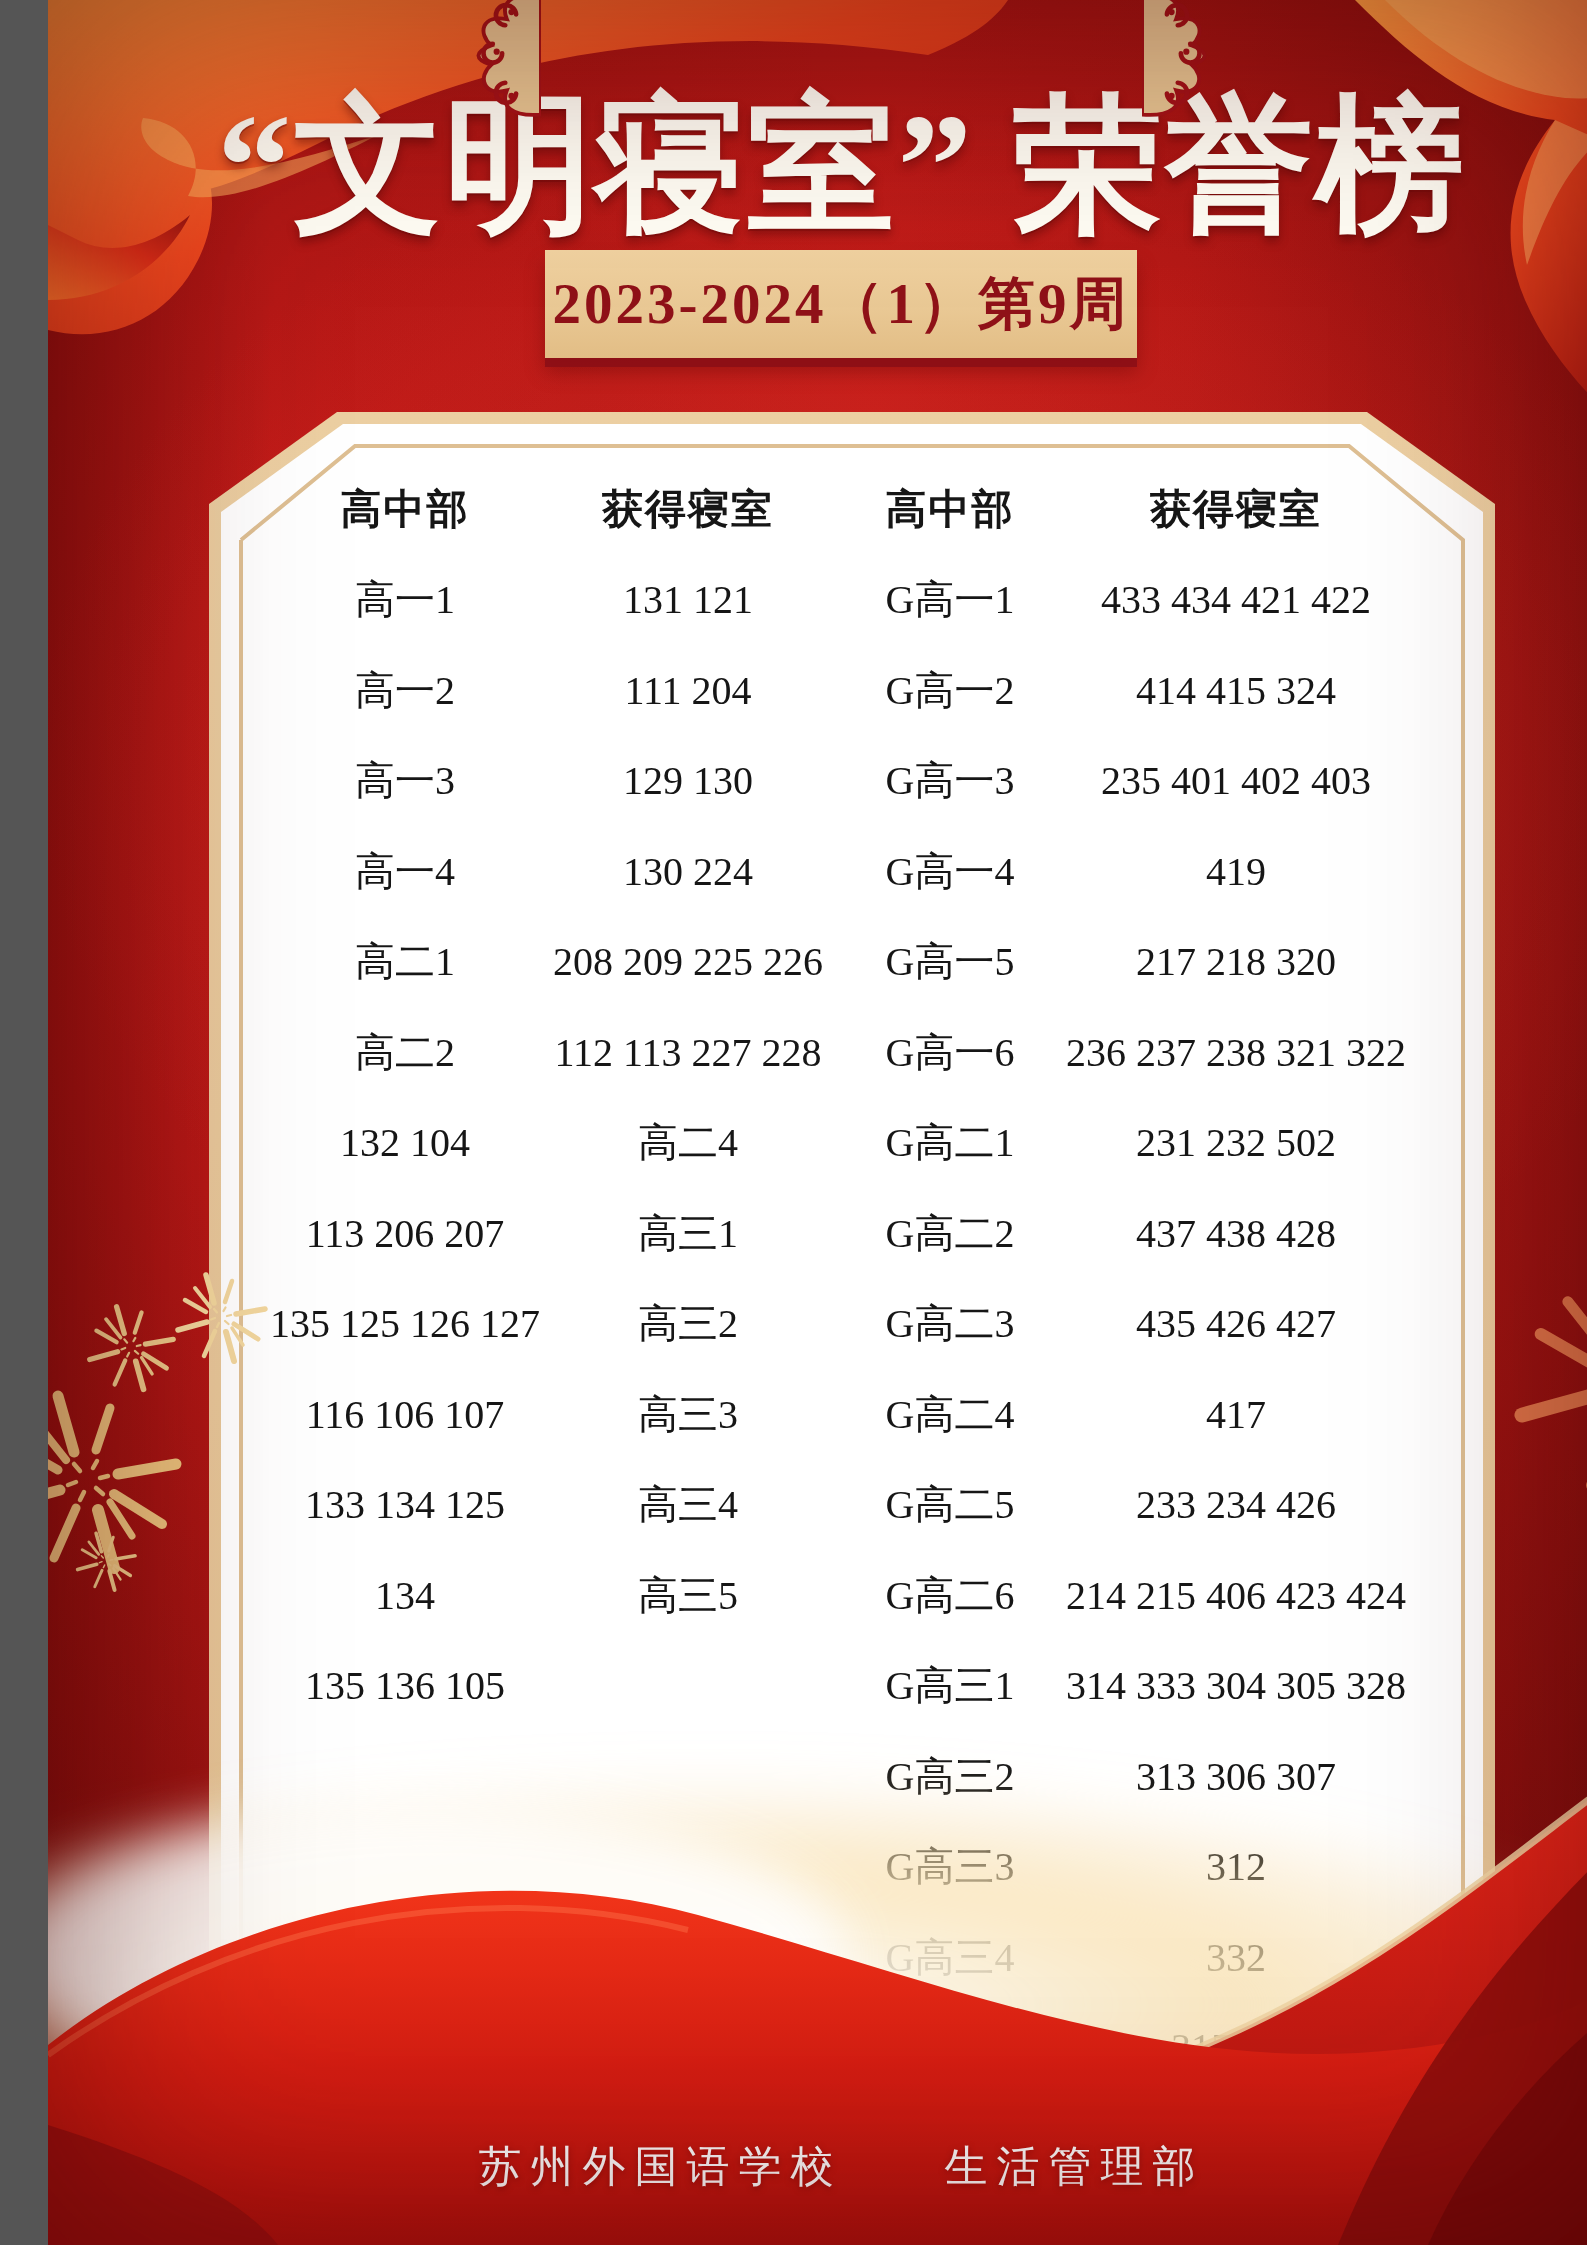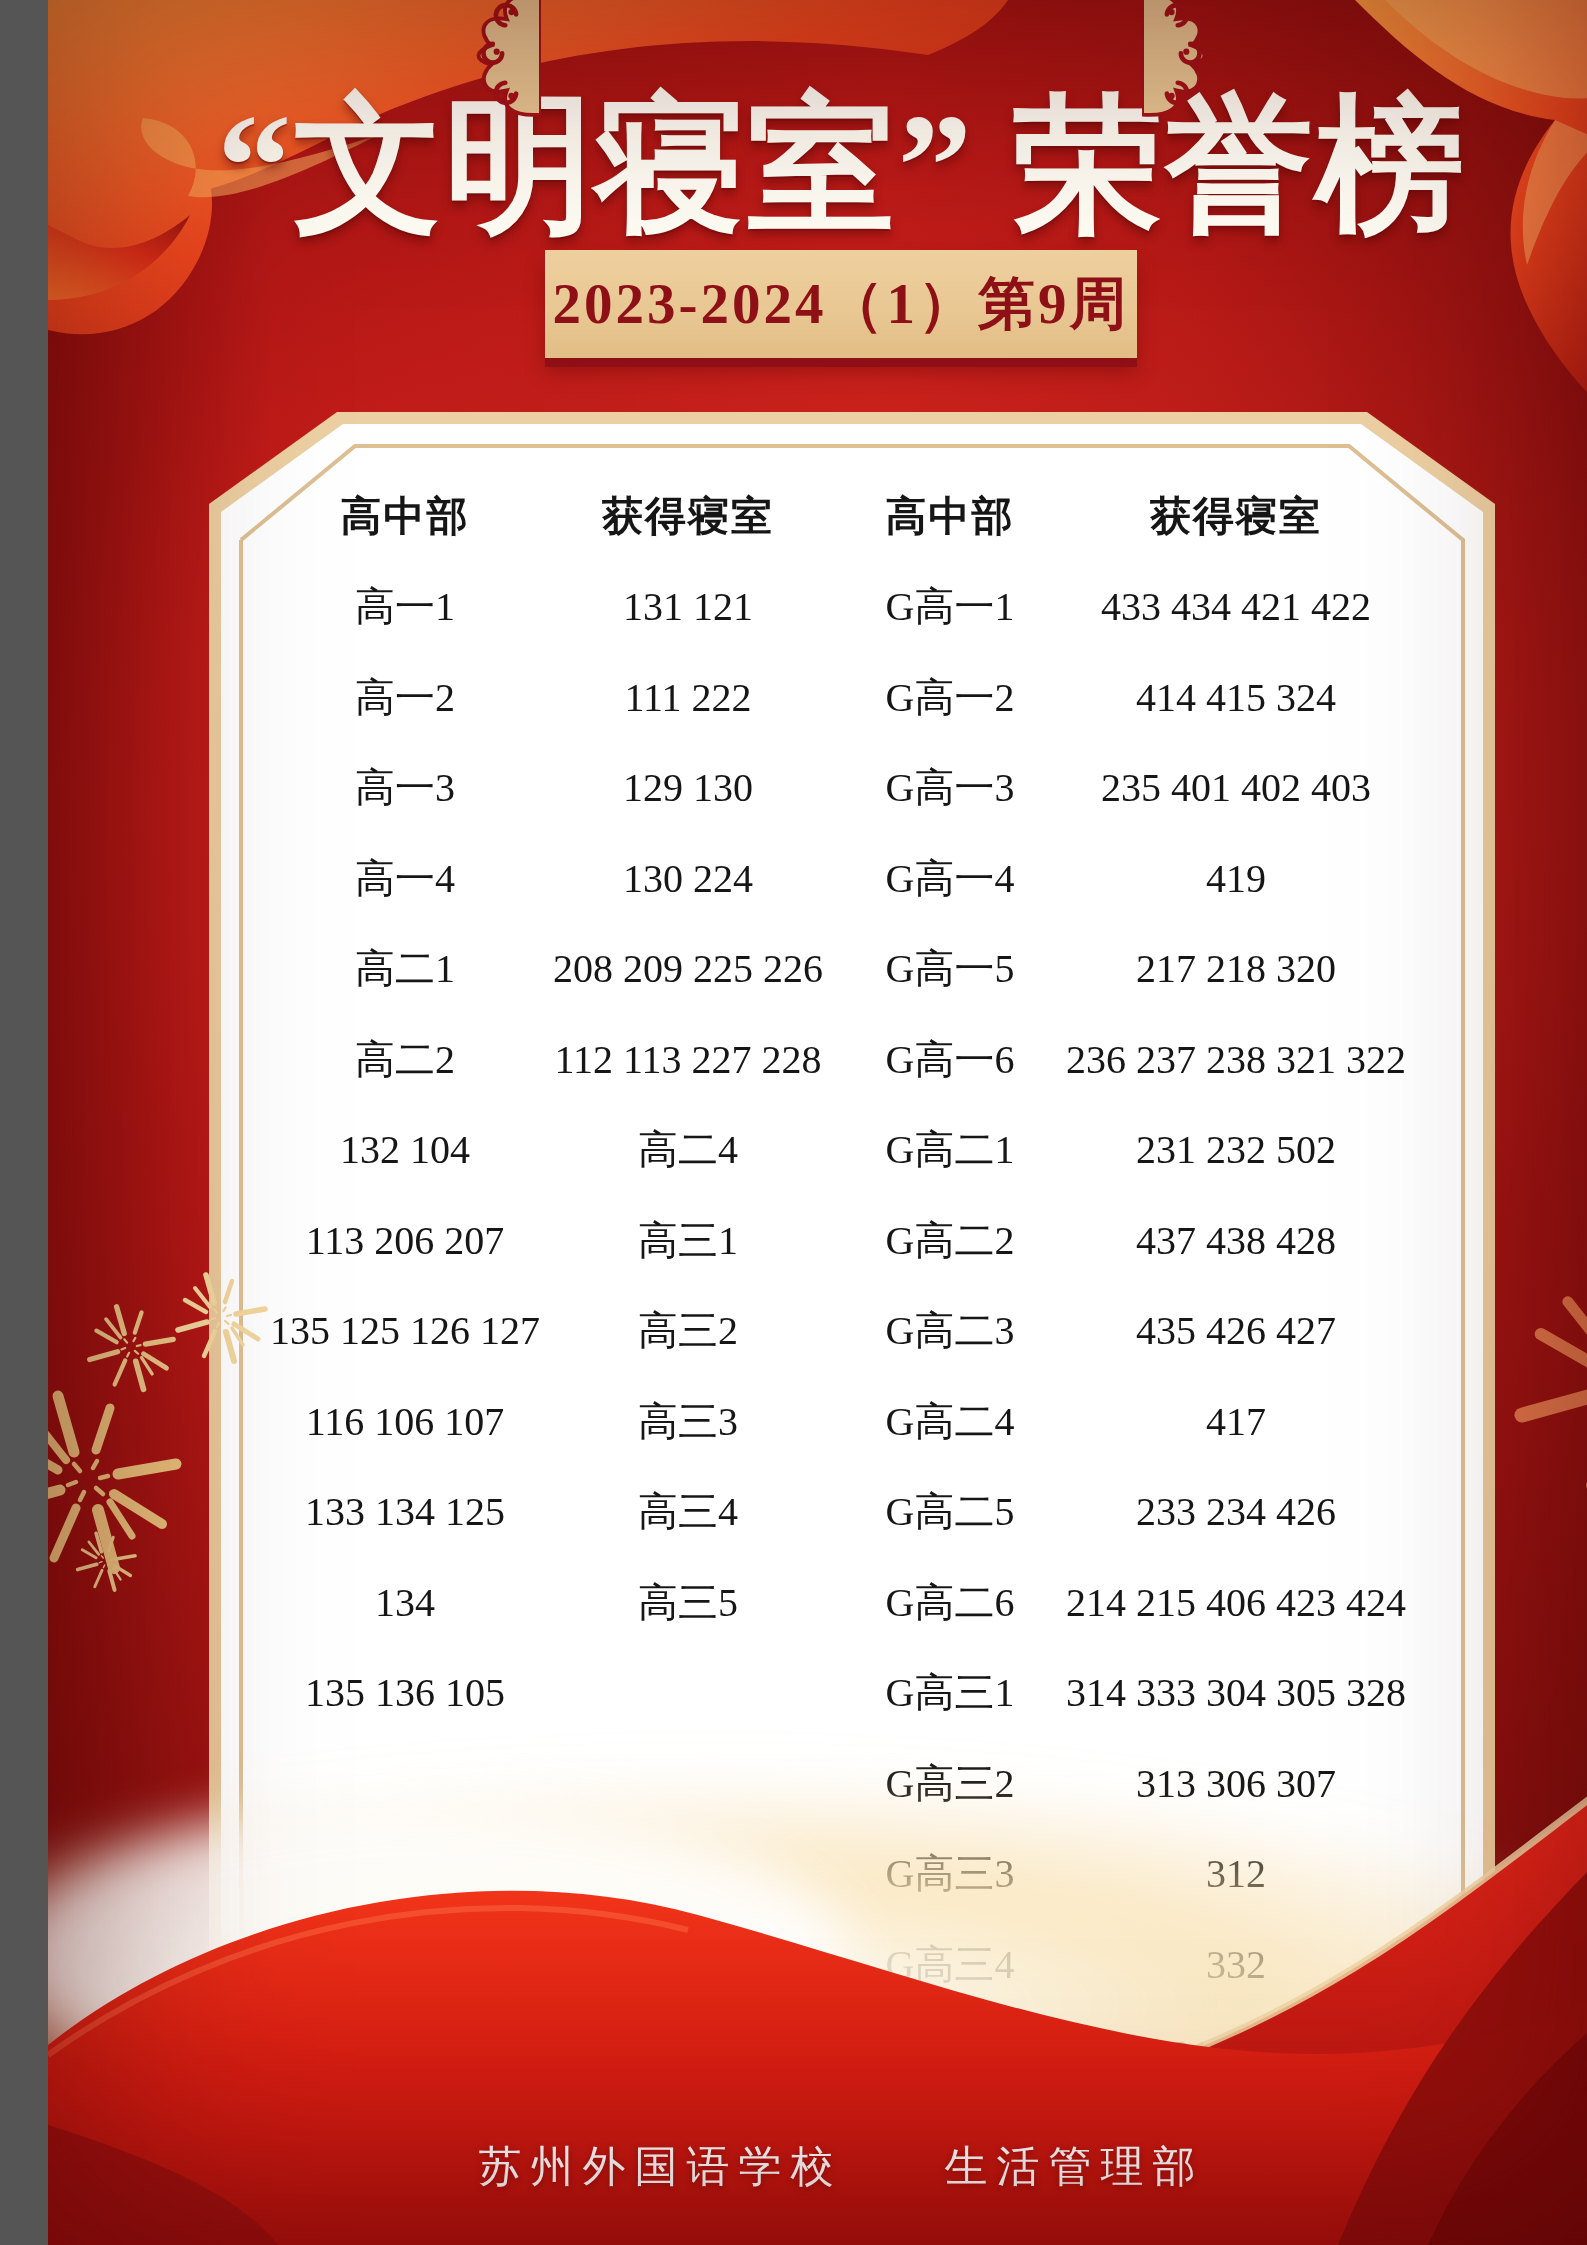--- a/index.html
+++ b/index.html
@@ -47,21 +47,21 @@
     background:linear-gradient(180deg,#eccfa2,#e5c394);
     clip-path:polygon(128px 0, calc(100% - 128px) 0, 100% 92px, 100% 100%, 0 100%, 0 92px);
   }
   .card-white{
     position:absolute;left:12px;right:12px;top:12px;bottom:0;background:#ffffff;
     clip-path:polygon(122px 0, calc(100% - 122px) 0, 100% 88px, 100% 100%, 0 100%, 0 88px);
   }
   .card-line{position:absolute;left:28px;top:28px}
   
   .table-area{position:absolute;left:190px;top:455px;width:1227px;z-index:3;}
-  .pair{display:grid;grid-auto-rows:90.5px;position:absolute;top:16px;}
+  .pair{display:grid;grid-auto-rows:90.5px;position:absolute;top:9px;}
   .pair.left-pair{left:0;grid-template-columns:334px 232px;}
   .pair.right-pair{left:566px;grid-template-columns:292px 280px;}
   .th,.td{display:flex;align-items:center;justify-content:center;color:#161616;white-space:nowrap;}
   .th{font-size:41px;font-weight:700;letter-spacing:2px;}
   .td{font-size:40px;}
   
   .waves{position:absolute;left:0;bottom:0;z-index:4;pointer-events:none}
   .footer{
     position:absolute;left:0;right:0;top:2138px;z-index:5;
     display:flex;justify-content:center;gap:102px;
@@ -181,21 +181,21 @@
     </svg>
   </div>
 
   <div class="table-area">
     <div class="pair left-pair" id="left-pair">
       <div class="th">高中部</div>
       <div class="th">获得寝室</div>
     <div class="td">高一1</div>
         <div class="td">131 121</div>
         <div class="td">高一2</div>
-        <div class="td">111 222</div>
+        <div class="td">111 204</div>
         <div class="td">高一3</div>
         <div class="td">129 130</div>
         <div class="td">高一4</div>
         <div class="td">130 224</div>
         <div class="td">高二1</div>
         <div class="td">208 209 225 226</div>
         <div class="td">高二2</div>
         <div class="td">112 113 227 228</div>
         <div class="td">132 104</div>
         <div class="td">高二4</div>

